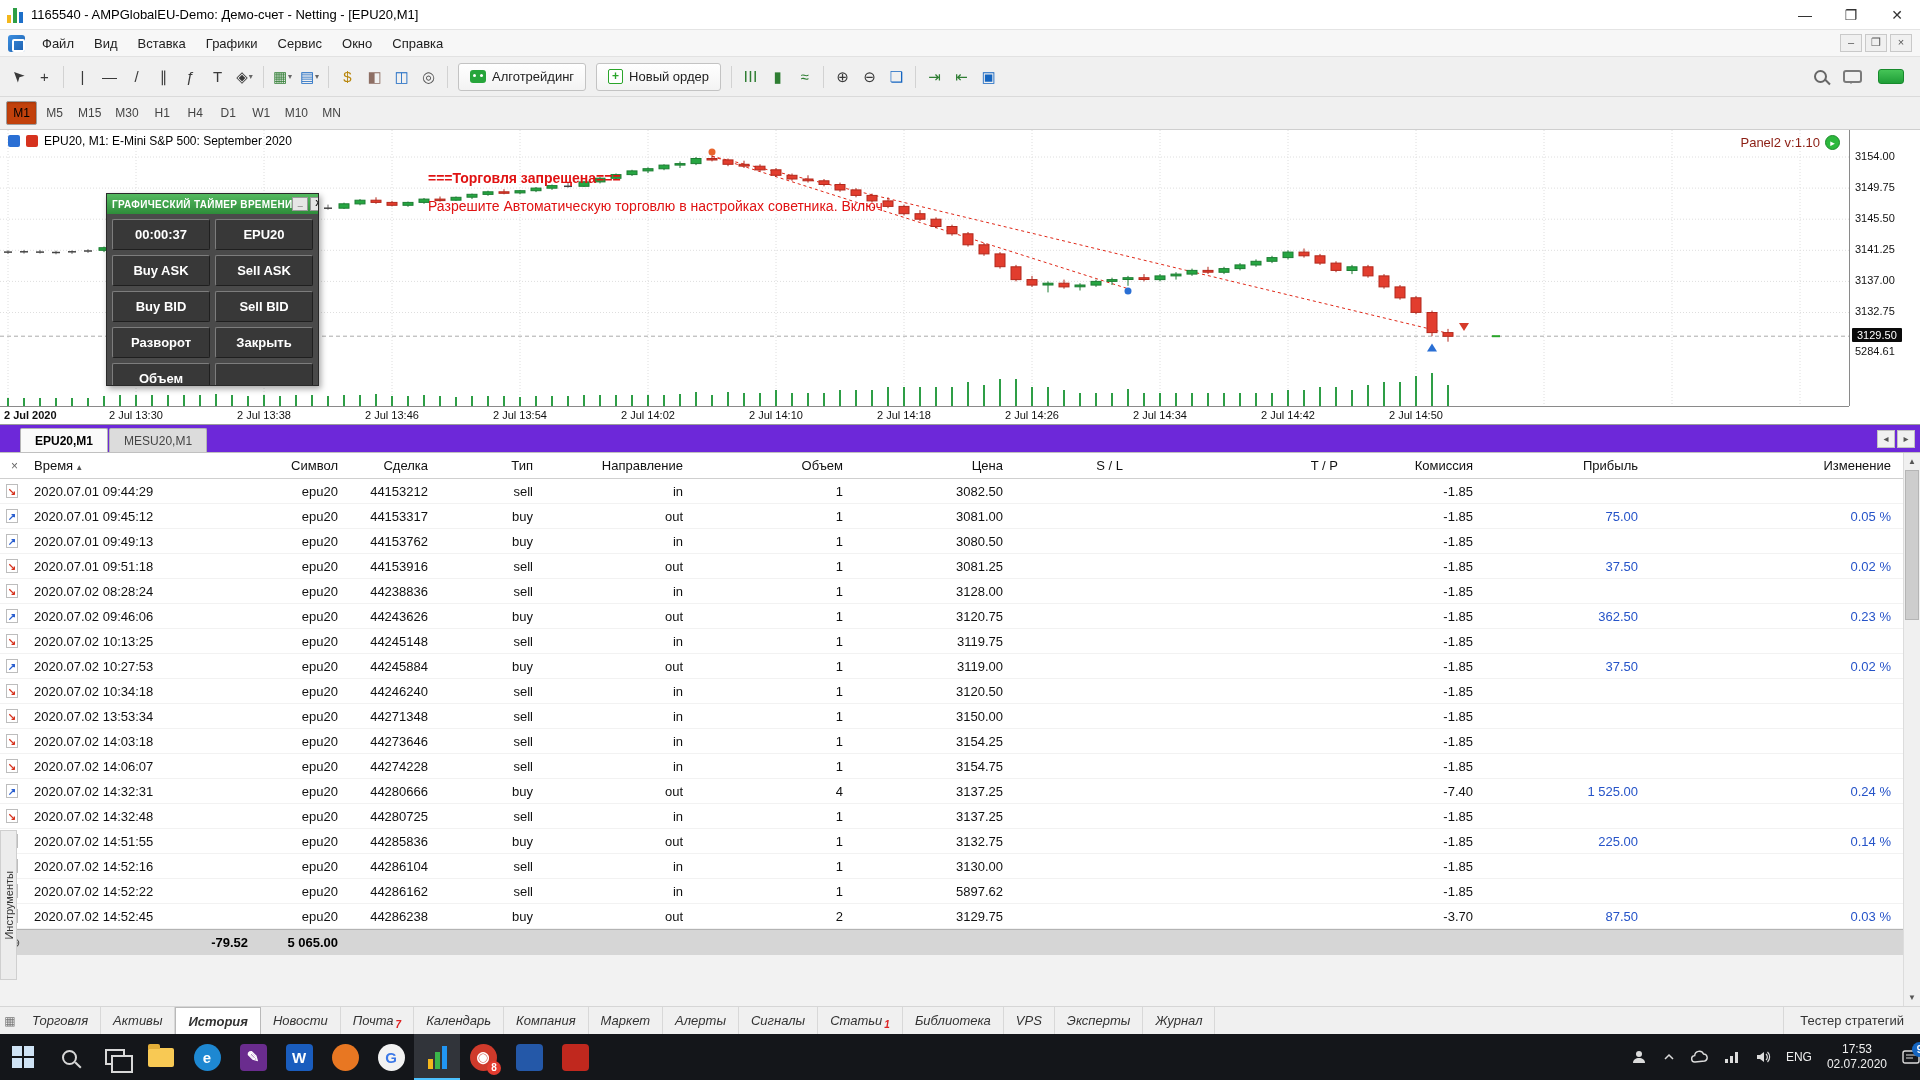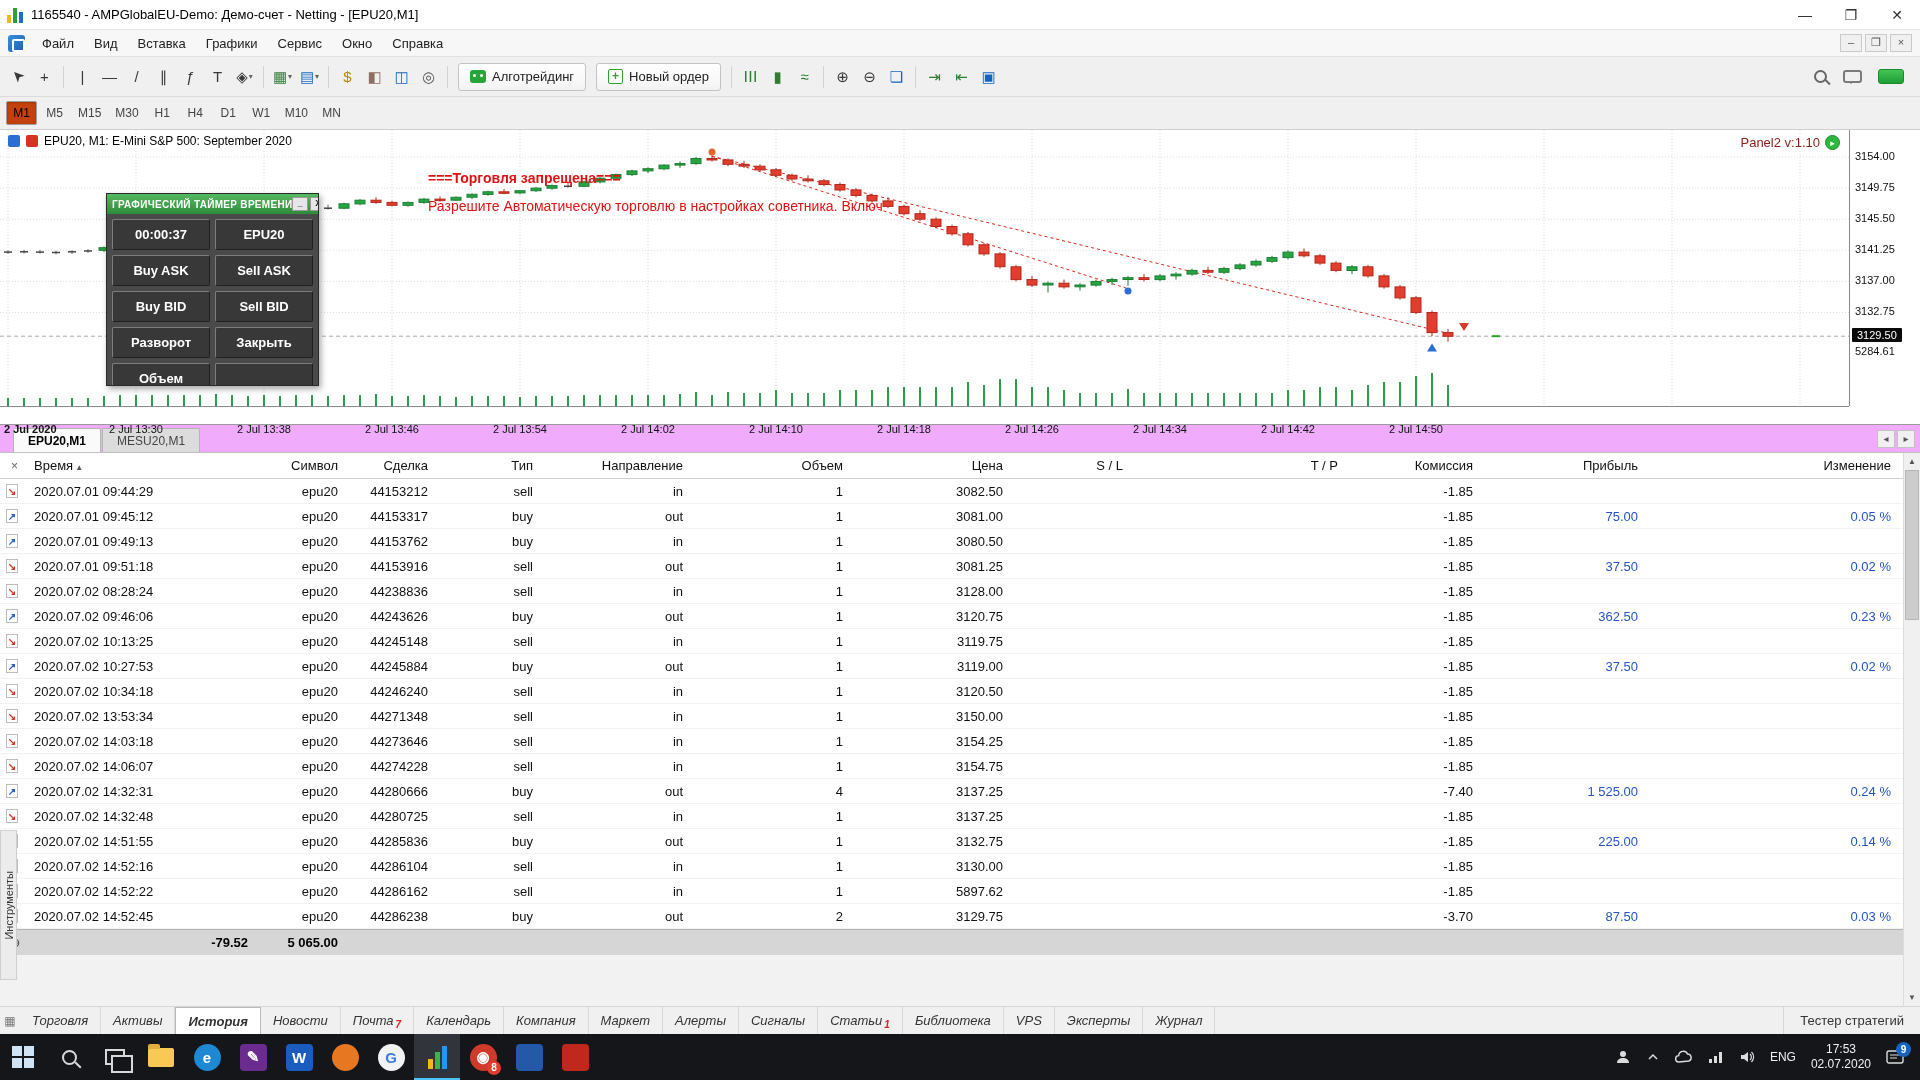--- a/index.html
+++ b/index.html
@@ -56,39 +56,39 @@
   .cpl{stroke:#aaa;stroke-width:1;stroke-dasharray:4 3;}
   .tl{stroke:#e02818;stroke-width:1;stroke-dasharray:3 3;}
   .w{stroke-width:1;}
   .buw{stroke:#1d7d33;} .bew{stroke:#b3281c;}
   .bu{fill:#26a642;stroke:#1d7d33;} .be{fill:#e23d2e;stroke:#b3281c;}
   .dw{stroke:#666;stroke-width:1;} .dj{stroke:#444;stroke-width:1.5;}
   .price-scale{position:absolute;top:0;right:0;bottom:18px;width:71px;border-left:1px solid #8a8a8a;background:#fff;}
   .pl{position:absolute;left:5px;font-size:11px;color:#111;}
   .cp-tag{position:absolute;left:2px;background:#0a0a0a;color:#fff;font-size:11px;padding:1px 5px;border-radius:1px;}
   .x-axis{position:absolute;left:0;right:71px;bottom:0;height:18px;border-top:1px solid #8a8a8a;background:#fff;}
-  .xl{position:absolute;top:16px;font-size:11px;color:#111;width:92px;margin-left:-46px;text-align:center;}
+  .xl{position:absolute;top:2px;font-size:11px;color:#111;width:92px;margin-left:-46px;text-align:center;}
   .xl.first{margin-left:0;text-align:left;font-weight:bold;}
   .chart-symbol{position:absolute;left:8px;top:4px;display:flex;align-items:center;gap:6px;font-size:12px;color:#000;z-index:3;}
   .cs-ic{width:12px;height:12px;border-radius:2px;}
   .panel2{position:absolute;right:80px;top:5px;display:flex;align-items:center;gap:5px;font-size:13px;color:#8b1d12;z-index:3;}
   .panel2-dot{width:15px;height:15px;border-radius:50%;background:#2db83d;border:1px solid #1d8c2c;color:#fff;font-size:9px;line-height:14px;text-align:center;}
   .warn1{position:absolute;left:428px;top:40px;font-size:14px;font-weight:bold;color:#e01212;z-index:3;}
   .warn2{position:absolute;left:428px;top:68px;font-size:14px;color:#e01212;z-index:3;}
 
   
   .timer-panel{position:absolute;left:106px;top:63px;width:213px;height:193px;background:#4a4a4a;border:1px solid #2a2a2a;overflow:hidden;z-index:5;box-shadow:2px 3px 6px rgba(0,0,0,.35);}
   .tp-title{height:20px;background:linear-gradient(#54b960,#2e8c3a);display:flex;align-items:center;color:#fff;font-size:10px;font-weight:bold;padding:0 5px;letter-spacing:.3px;white-space:nowrap;}
   .tp-controls{margin-left:auto;display:flex;gap:2px;}
   .tp-winbtn{width:16px;height:14px;background:#e6e6e6;border:1px solid #999;font-size:9px;line-height:11px;text-align:center;color:#222;}
   .tp-grid{display:grid;grid-template-columns:1fr 1fr;gap:5px;padding:5px;}
   .tp-cell{height:31px;background:#383838;border:1px solid;border-color:#7d7d7d #1f1f1f #1f1f1f #7d7d7d;color:#fff;font-size:13px;font-weight:bold;display:flex;align-items:center;justify-content:center;border-radius:2px;}
 
   
-  .chart-tabs{flex:0 0 28px;background:#f0abfc;display:flex;align-items:flex-end;padding-left:13px;border-bottom:1px solid #c0c0c0;}
+  .chart-tabs{flex:0 0 28px;background:#6d28d9;display:flex;align-items:flex-end;padding-left:20px;border-bottom:1px solid #c0c0c0;}
   .c-tab{height:24px;display:flex;align-items:center;padding:0 14px;font-size:12px;color:#444;background:#dcdcdc;border:1px solid #b4b4b4;border-bottom:none;margin-right:1px;border-radius:2px 2px 0 0;}
   .c-tab.active{background:#fafafa;color:#000;font-weight:bold;}
   .ct-arrows{margin-left:auto;display:flex;padding-right:5px;gap:2px;align-self:center;}
   .ct-arrow{width:18px;height:18px;font-size:10px;color:#555;display:flex;align-items:center;justify-content:center;border:1px solid #c2c2c2;background:#f0f0f0;}
 
   
   .history{flex:1 1 auto;min-height:0;display:flex;flex-direction:column;background:#fff;position:relative;}
   .grid-cols{display:grid;grid-template-columns:30px 230px 90px 90px 105px 150px 160px 160px 120px 215px 135px 165px minmax(0,1fr);}
   .hist-header{flex:0 0 26px;align-items:center;border-bottom:1px solid #cfcfcf;background:#fff;width:calc(100% - 17px);font-size:13px;color:#111;}
   .hcell{padding-right:12px;text-align:right;white-space:nowrap;overflow:hidden;}
@@ -144,21 +144,21 @@
   .tv-ic{width:20px;height:16px;border:2px solid #d8d8d8;position:relative;background:transparent;}
   .tv-ic::after{content:"";position:absolute;left:4px;top:4px;width:18px;height:14px;border:2px solid #d8d8d8;background:#14161a;}
   .folder-ic{width:26px;height:19px;background:#f8c954;border-radius:2px;position:relative;}
   .folder-ic::before{content:"";position:absolute;top:-4px;left:0;width:12px;height:5px;background:#e3ae38;border-radius:2px 2px 0 0;}
   .mt5-ic{display:flex;align-items:flex-end;gap:2px;height:24px;}
   .mt5-ic i{display:block;width:5px;}
   .mt5-ic i:nth-child(1){height:10px;background:#f3b71c;}
   .mt5-ic i:nth-child(2){height:17px;background:#3bb54a;}
   .mt5-ic i:nth-child(3){height:23px;background:#2196f3;}
   .tb-badge-dot{position:absolute;right:5px;bottom:5px;min-width:14px;height:14px;border-radius:7px;background:#e23c30;color:#fff;font-size:10px;line-height:14px;text-align:center;padding:0 2px;font-weight:bold;}
-  .tray{margin-left:auto;display:flex;align-items:center;gap:15px;padding-right:16px;color:#e8e8e8;}
+  .tray{margin-left:auto;display:flex;align-items:center;gap:15px;padding-right:0;color:#e8e8e8;}
   .tray svg{display:block;}
   .tray-text{font-size:12px;color:#f0f0f0;}
   .clock{text-align:center;line-height:1.25;font-size:12px;color:#f0f0f0;}
   .notif{position:relative;}
   .notif-badge{position:absolute;top:-7px;right:-7px;background:#1565c0;color:#fff;font-size:10px;min-width:15px;height:15px;line-height:15px;border-radius:8px;text-align:center;font-weight:bold;}
 </style>
 </head>
 <body>
 
 <div class="app">

